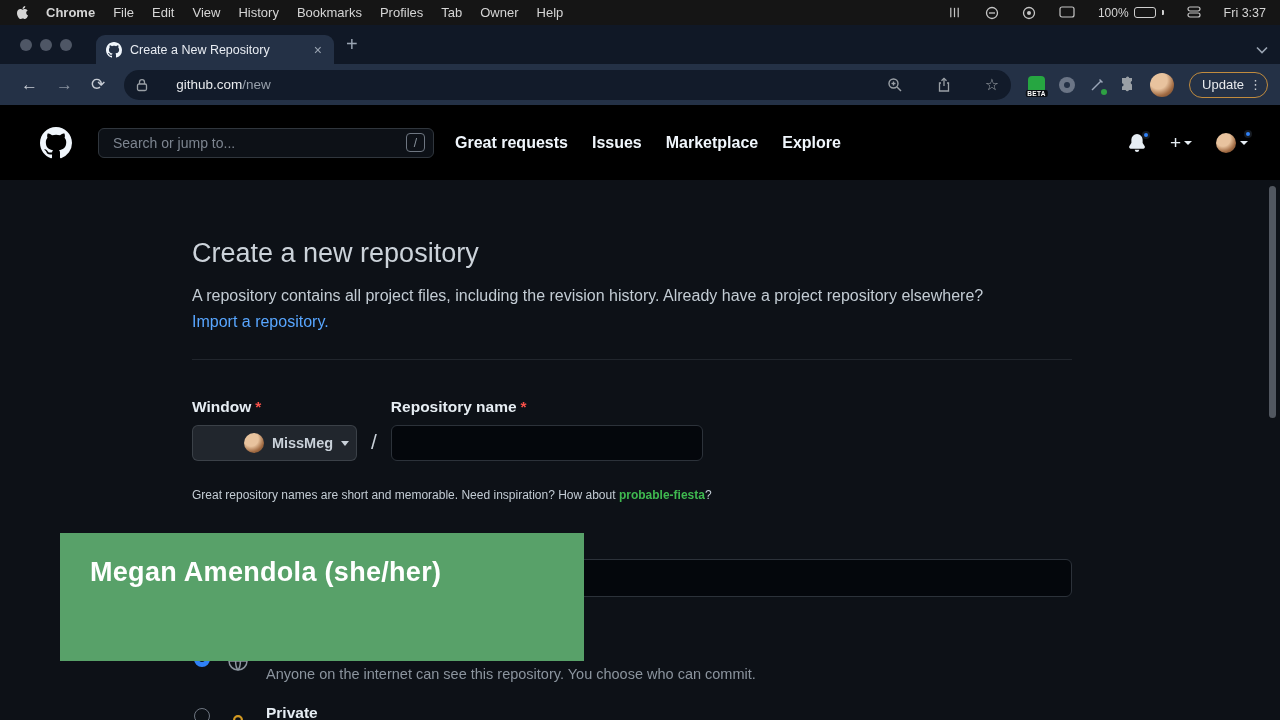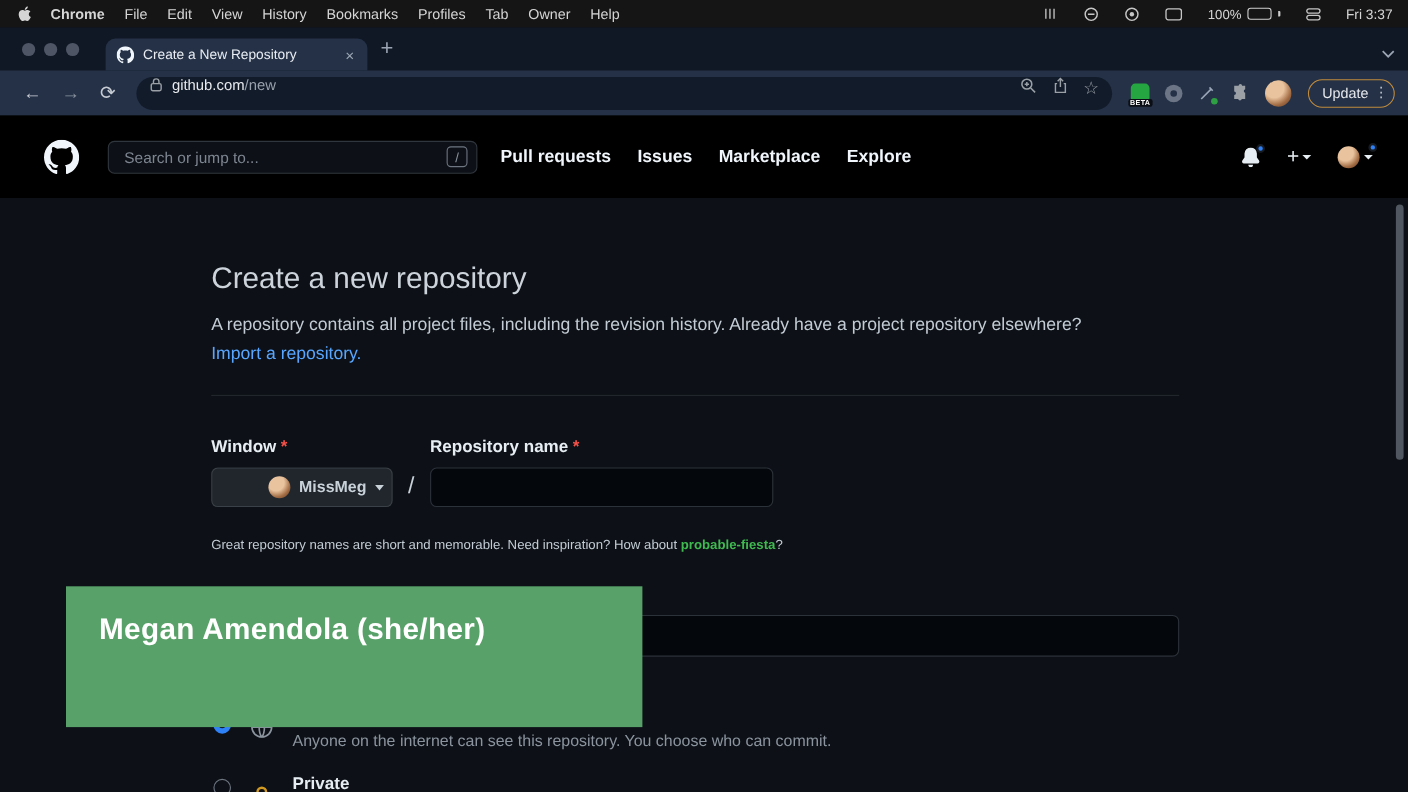--- a/index.html
+++ b/index.html
@@ -11,21 +11,21 @@
 
   
   .menubar {
     position:absolute; top:0; left:0; right:0; height:25px;
     background:#151515; display:flex; align-items:center;
     padding:0 14px; color:#d5d5d5; font-size:13px;
   }
   .apple-wrap { display:flex; align-items:center; padding:0 8px 0 2px; }
   .menu-item { padding:0 9px; white-space:nowrap; }
   .menu-item.app { font-weight:700; }
-  .menubar-right { margin-left:auto; display:flex; align-items:center; gap:23px; }
+  .menubar-right { margin-left:auto; display:flex; gap:23px; }
   .st-icon { display:inline-flex; opacity:.92; }
   .battery-group { display:flex; align-items:center; gap:5px; font-size:12px; }
   .batt-body { width:22px; height:11px; border:1px solid #cfcfcf; border-radius:3px; padding:1px; }
   .batt-fill { width:100%; height:100%; background:#e7e7e7; border-radius:1px; }
   .batt-nub { width:2px; height:5px; background:#cfcfcf; border-radius:0 1px 1px 0; margin-left:1px; }
   .clock { font-size:12.5px; }
 
   
   .tabstrip { position:absolute; top:25px; left:0; right:0; height:39px; background:#101826; }
   .traffic { position:absolute; left:20px; top:14px; display:flex; gap:8px; }
@@ -42,21 +42,21 @@
 
   
   .toolbar {
     position:absolute; top:64px; left:0; right:0; height:41px; background:#243146;
     display:flex; align-items:center; padding:0 12px;
   }
   .nav-btn { color:#c7ccd4; font-size:17px; padding:0 9px; }
   .nav-btn.dim { color:#8a93a0; }
   .omnibox {
     flex:1; height:30px; margin:0 10px; background:#121b2a; border-radius:15px;
-    display:flex; padding:0 12px; min-width:0;
+    display:flex; align-items:center; padding:0 12px; min-width:0;gap:20px;
   }
   .url { font-size:13.5px; color:#e8eaed; margin-left:8px; white-space:nowrap; }
   .url .path { color:#98a0ab; }
   .omni-spacer { flex:1; }
   .omni-icon { display:inline-flex; margin-left:14px; }
   .star-glyph { color:#9aa0a6; font-size:16px; font-family:"DejaVu Sans", sans-serif; }
   .ext-icon { display:inline-flex; margin:0 7px; position:relative; }
   .beta-box { width:17px; height:17px; border-radius:4px; background:#26a641; }
   .beta-badge {
     position:absolute; bottom:-4px; left:50%; transform:translateX(-50%);
@@ -305,21 +305,21 @@
   <span class="gh-logo">
       <svg width="32" height="32" viewBox="0 0 16 16">
         <path fill="#f0f6fc" fill-rule="evenodd" d="M8 0C3.58 0 0 3.58 0 8c0 3.54 2.29 6.53 5.47 7.59.4.07.55-.17.55-.38 0-.19-.01-.82-.01-1.49-2.01.37-2.53-.49-2.69-.94-.09-.23-.48-.94-.82-1.13-.28-.15-.68-.52-.01-.53.63-.01 1.08.58 1.23.82.72 1.21 1.87.87 2.33.66.07-.52.28-.87.51-1.07-1.78-.2-3.64-.89-3.64-3.95 0-.87.31-1.59.82-2.15-.08-.2-.36-1.02.08-2.12 0 0 .67-.21 2.2.82.64-.18 1.32-.27 2-.27s1.36.09 2 .27c1.53-1.04 2.2-.82 2.2-.82.44 1.1.16 1.92.08 2.12.51.56.82 1.27.82 2.15 0 3.07-1.87 3.75-3.65 3.95.29.25.54.73.54 1.48 0 1.07-.01 1.93-.01 2.2 0 .21.15.46.55.38A8.01 8.01 0 0 0 16 8c0-4.42-3.58-8-8-8z"></path>
       </svg>
     </span>
   <div class="gh-search">
     <input placeholder="Search or jump to..." style="">
     <span class="slash-key">/</span>
   </div>
   <nav class="gh-nav">
-    <span class="navlink">Pull requests</span>
+    <span class="navlink">Great requests</span>
     <span class="navlink">Issues</span>
     <span class="navlink">Marketplace</span>
     <span class="navlink">Explore</span>
   </nav>
   <div class="gh-right">
     <span class="badge-wrap">
       <svg width="18" height="18" viewBox="0 0 16 16">
           <path fill="#e6edf3" d="M8 16a2 2 0 0 0 1.985-1.75c.017-.137-.097-.25-.235-.25h-3.5c-.138 0-.252.113-.235.25A2 2 0 0 0 8 16zM3 5a5 5 0 0 1 10 0v2.947c0 .05.015.098.042.139l1.703 2.555A1.519 1.519 0 0 1 13.482 13H2.518a1.516 1.516 0 0 1-1.263-2.36l1.703-2.554A.255.255 0 0 0 3 7.947z"></path>
         </svg>
       <span class="blue-dot"></span>

